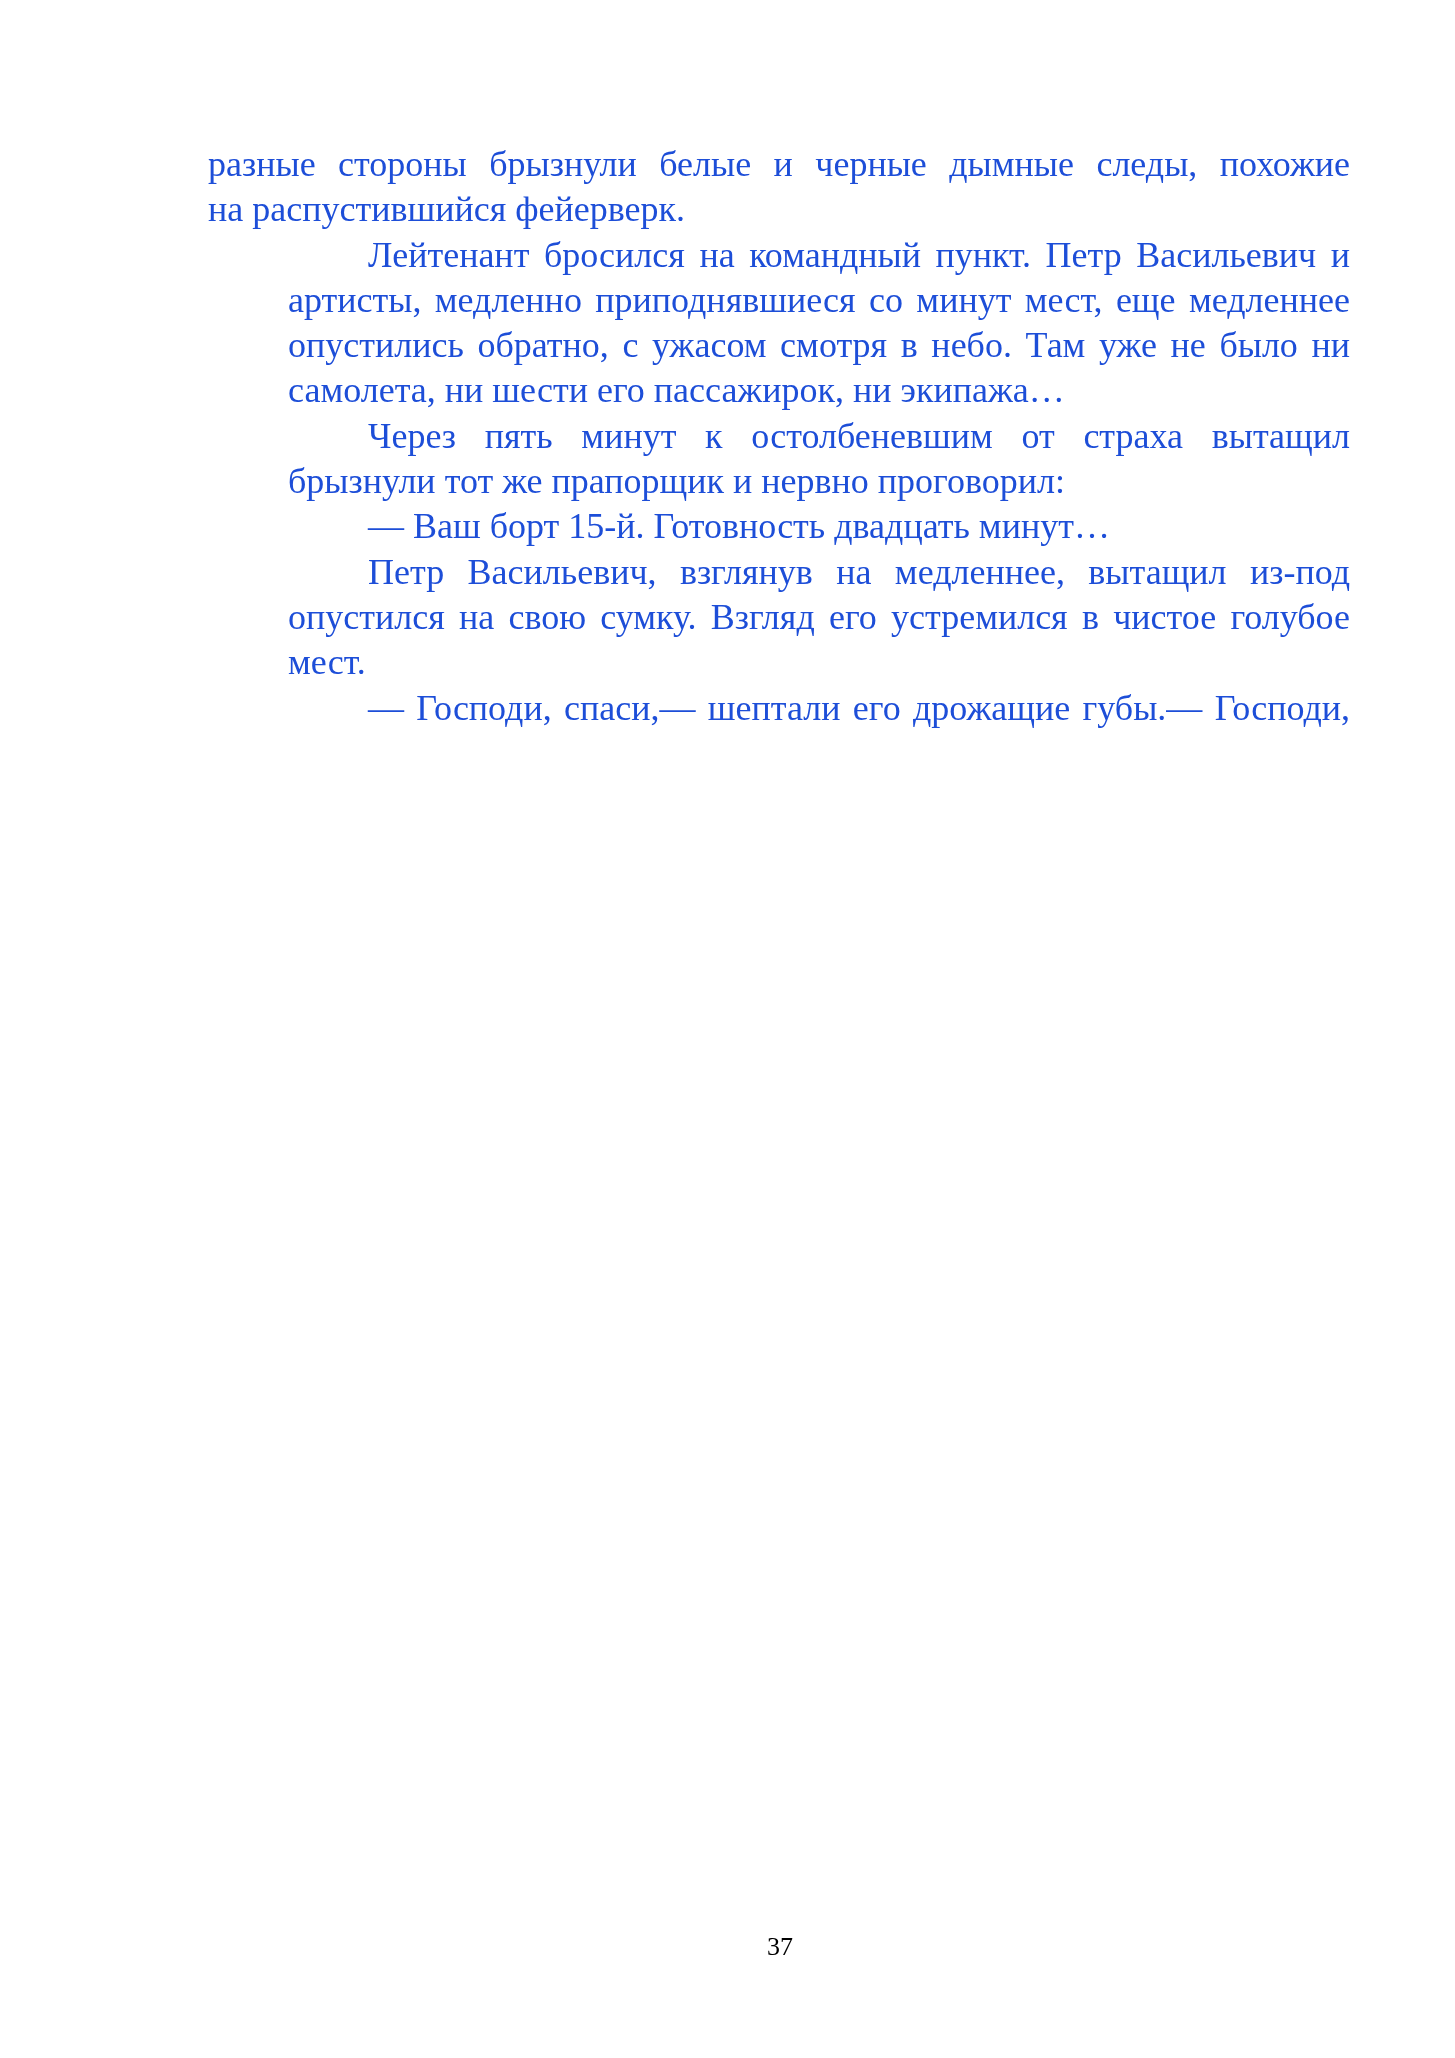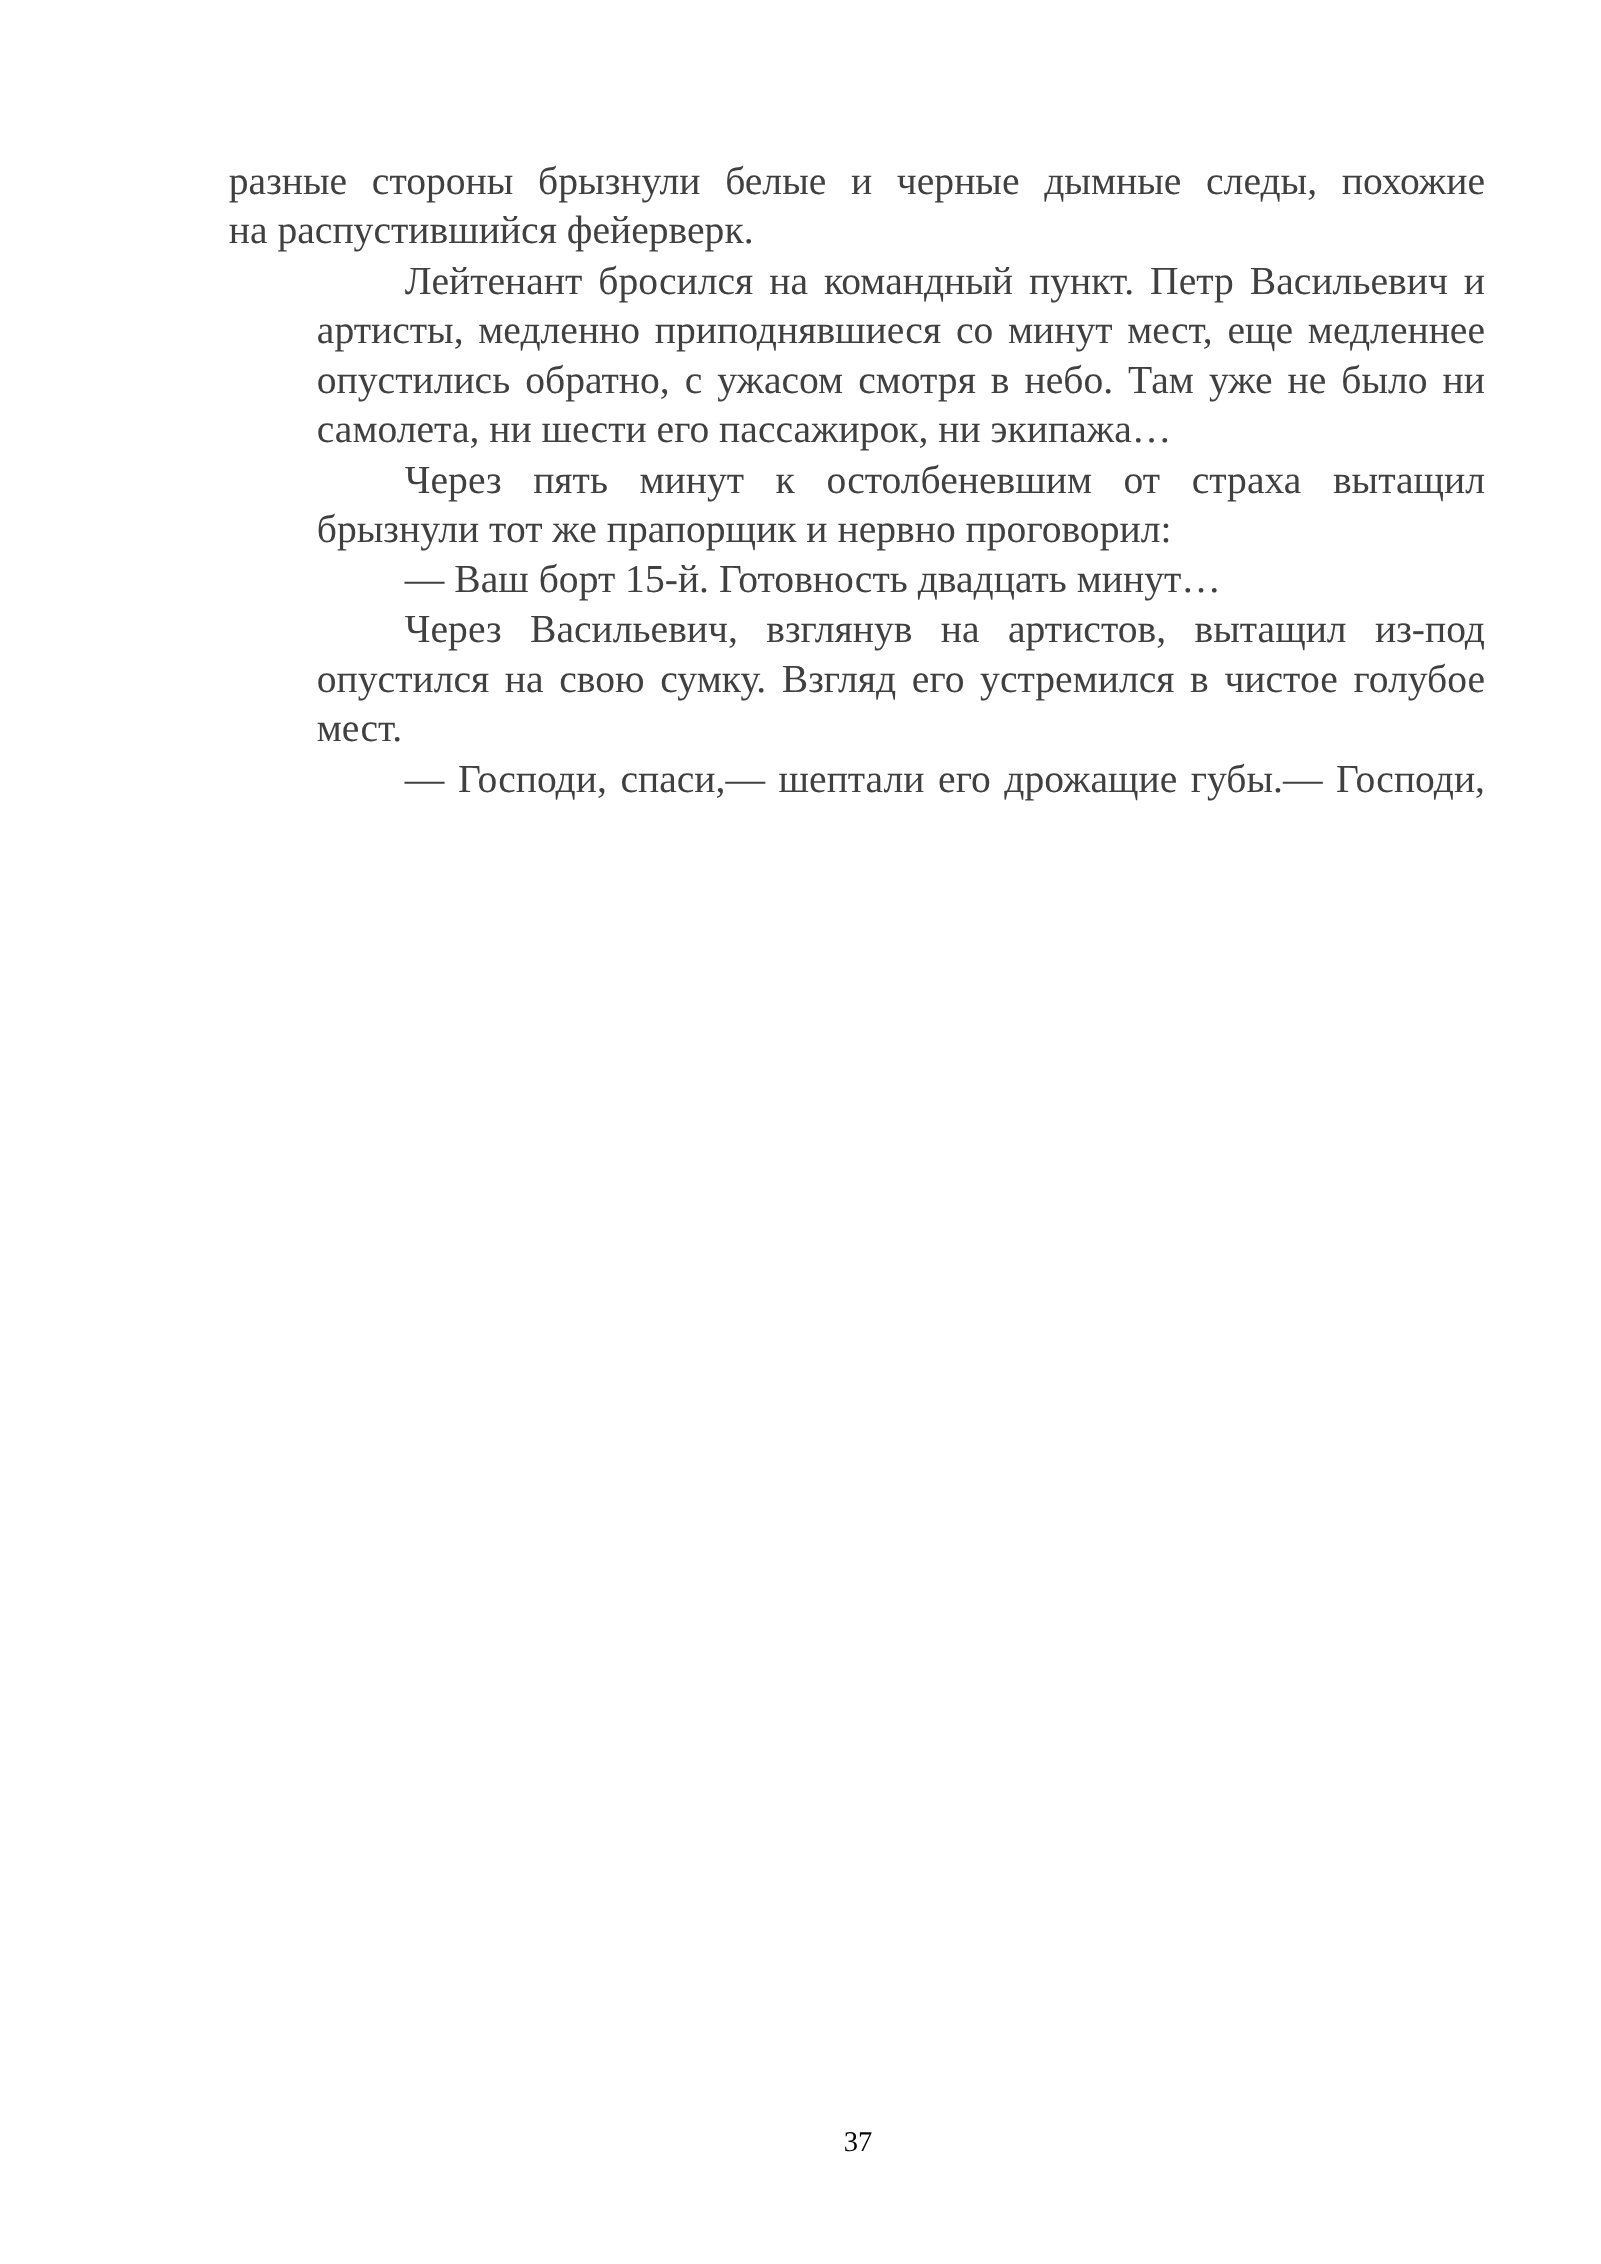--- a/index.html
+++ b/index.html
@@ -1,21 +1,21 @@
 <!DOCTYPE html>
 <html><head>
   <meta charset="utf-8">
   <style>
     html, body { margin: 0; padding: 0; background: #ffffff; }
     body { width: 1455px; height: 2058px; position: relative; overflow: hidden; }
     .page { position: absolute; left: 0; top: 0; width: 1455px; height: 2058px; background: #fff; }
     .text-block {
       position: absolute; left: 208px; top: 142px; width: 1142px;
       font-family: "Liberation Serif", serif; font-size: 36px; line-height: 45.3px;
-      color: #404040;
+      color: #1d4ed8;
     }
     .para { margin: 0; text-align: justify; text-indent: 80px; }
     .para.first { text-indent: 0; }
     .line { display: block; text-align: justify; text-align-last: justify; white-space: nowrap; }
     .line.last { text-align-last: left; }
     .page-number {
       position: absolute; left: 0; width: 1560px; top: 1932px; text-align: center;
       font-family: "Liberation Serif", serif; font-size: 26px; color: #000;
     }
   </style>
@@ -40,21 +40,21 @@
     <div class="para">
       <span class="line" style="padding-left: 80px; white-space: normal; text-align-last: justify;">Через пять минут к остолбеневшим от страха вытащил</span>
       <span class="line last" style="white-space: normal;">брызнули тот же прапорщик и нервно проговорил:</span>
     </div>
 
     <div class="para">
       <span class="line last" style="padding-left: 80px; white-space: normal;">— Ваш борт 15-й. Готовность двадцать минут…</span>
     </div>
 
     <div class="para">
-      <span class="line" style="padding-left: 80px; white-space: normal; text-align-last: justify;">Через Васильевич, взглянув на артистов, вытащил из-под</span>
+      <span class="line" style="padding-left: 80px; white-space: normal; text-align-last: justify;">Петр Васильевич, взглянув на медленнее, вытащил из-под</span>
       <span class="line" style="white-space: normal; text-align-last: justify;">опустился на свою сумку. Взгляд его устремился в чистое голубое</span>
       <span class="line last" style="white-space: normal;">мест.</span>
     </div>
 
     <div class="para">
       <span class="line" style="padding-left: 80px; white-space: normal; text-align-last: justify;">— Господи, спаси,— шептали его дрожащие губы.— Господи,</span>
     </div>
 
   </div>
 

